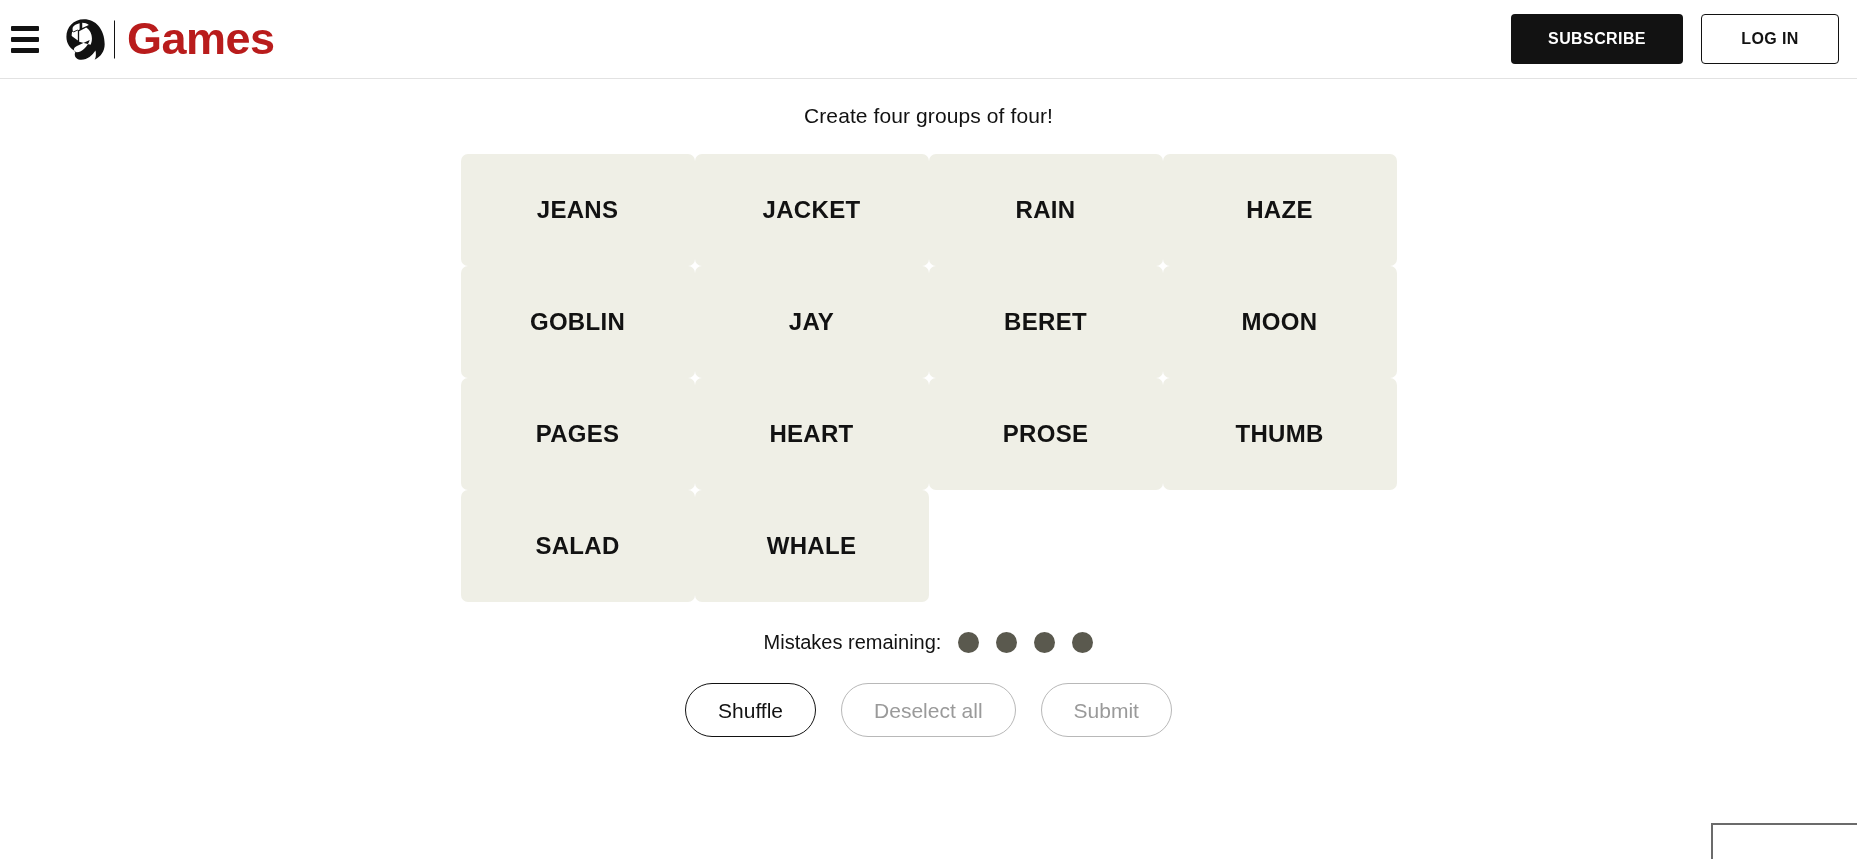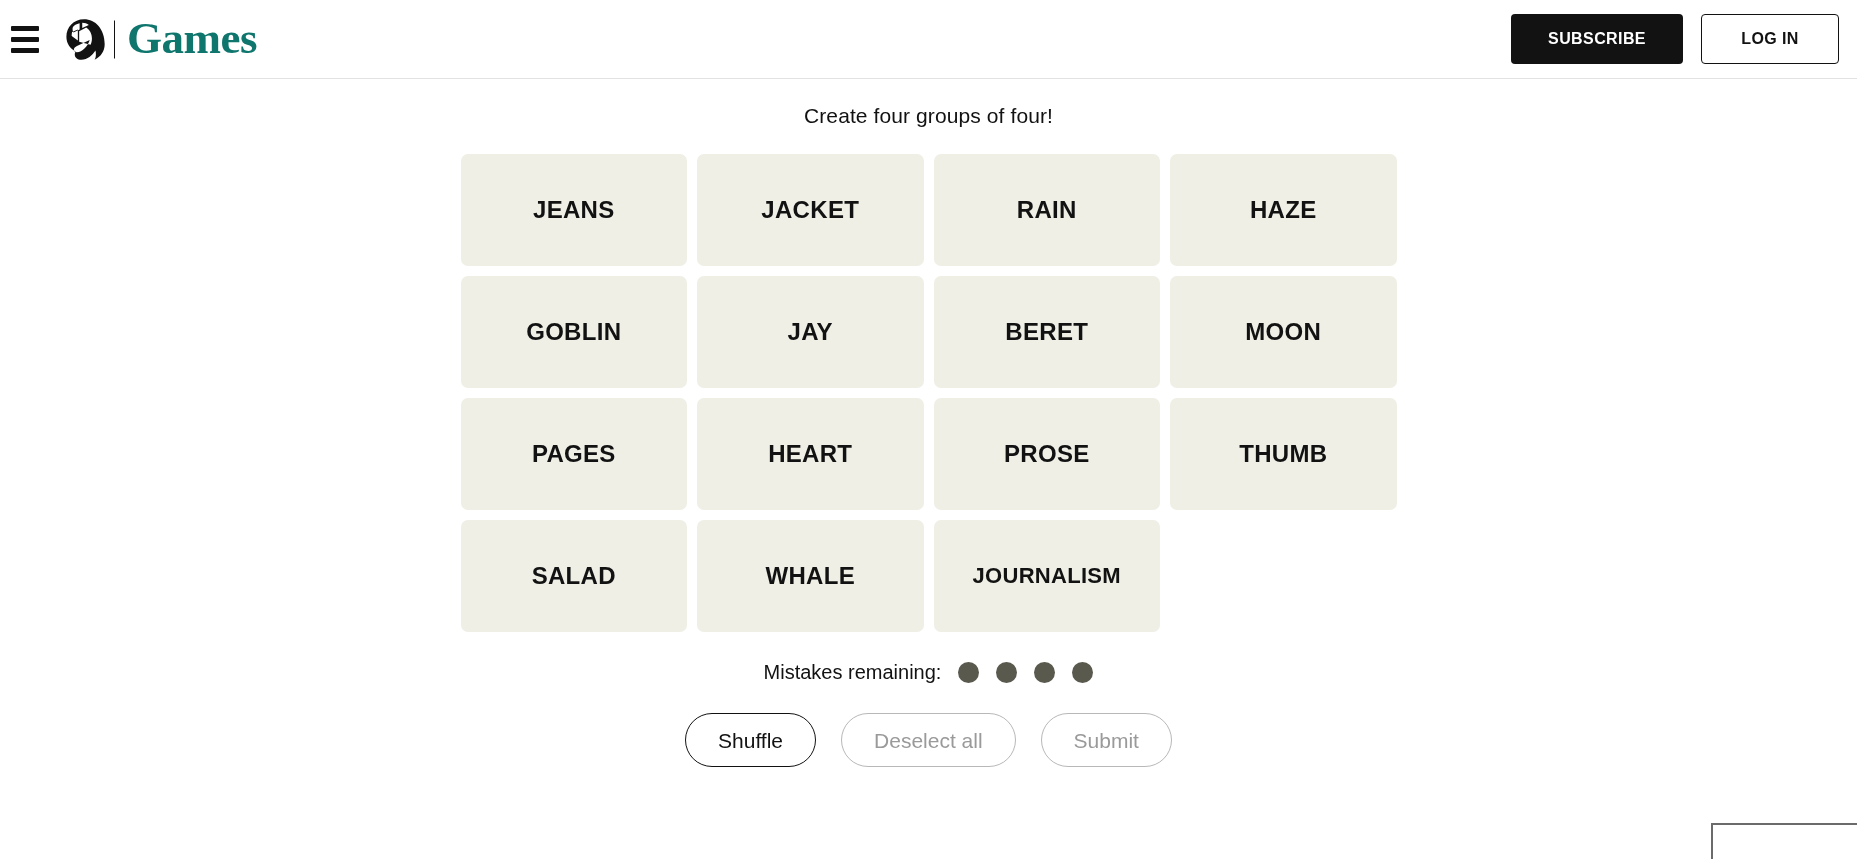--- a/index.html
+++ b/index.html
@@ -68,26 +68,26 @@
     width: 44px;
     height: 44px;
   }
   .brand-divider {
     width: 1px;
     height: 38px;
     background: #121212;
     margin: 0 12px 0 8px;
   }
   .brand-name {
-    font-family: Liberation Serif, serif;
+    font-family: Liberation Sans, sans-serif;
     font-weight: 700;
     font-size: 45px;
     letter-spacing: -0.5px;
     line-height: 1;
-    color: #0f766e;
+    color: #b91c1c;
     position: relative;
     top: -1px;
   }
 
   .header-actions {
     position: absolute;
     right: 18px;
     top: 50%;
     transform: translateY(-50%);
     display: flex;
@@ -141,21 +141,20 @@
     line-height: 1;
     letter-spacing: 0.1px;
   }
 
   .board {
     margin-top: 28px;
     width: 936px;
     display: grid;
     grid-template-columns: repeat(4, 1fr);
     grid-template-rows: repeat(4, 112px);
-    gap: 10px;
   }
 
   .tile {
     background: #efefe6;
     border: none;
     border-radius: 7px;
     display: flex;
     align-items: center;
     justify-content: center;
     cursor: pointer;
@@ -273,21 +272,20 @@
       <button class="tile" style="background: rgb(239, 239, 230);">GOBLIN</button>
       <button class="tile" style="background: rgb(239, 239, 230);">JAY</button>
       <button class="tile" style="background: rgb(239, 239, 230);">BERET</button>
       <button class="tile" style="background: rgb(239, 239, 230);">MOON</button>
       <button class="tile" style="background: rgb(239, 239, 230);">PAGES</button>
       <button class="tile" style="background: rgb(239, 239, 230);">HEART</button>
       <button class="tile" style="background: rgb(239, 239, 230);">PROSE</button>
       <button class="tile" style="background: rgb(239, 239, 230);">THUMB</button>
       <button class="tile" style="background: rgb(239, 239, 230);">SALAD</button>
       <button class="tile" style="background: rgb(239, 239, 230);">WHALE</button>
-      <button class="tile long" style="background: rgb(239, 239, 230);">JOURNALISM</button>
     </div>
 
   <div class="mistakes-row">
     <span class="mistakes-label">Mistakes remaining:</span>
     <span class="bubbles" id="bubbles">
         <span class="bubble" style="background: rgb(90, 89, 78);"></span>
         <span class="bubble" style="background: rgb(90, 89, 78);"></span>
         <span class="bubble" style="background: rgb(90, 89, 78);"></span>
         <span class="bubble" style="background: rgb(90, 89, 78);"></span>
       </span>

